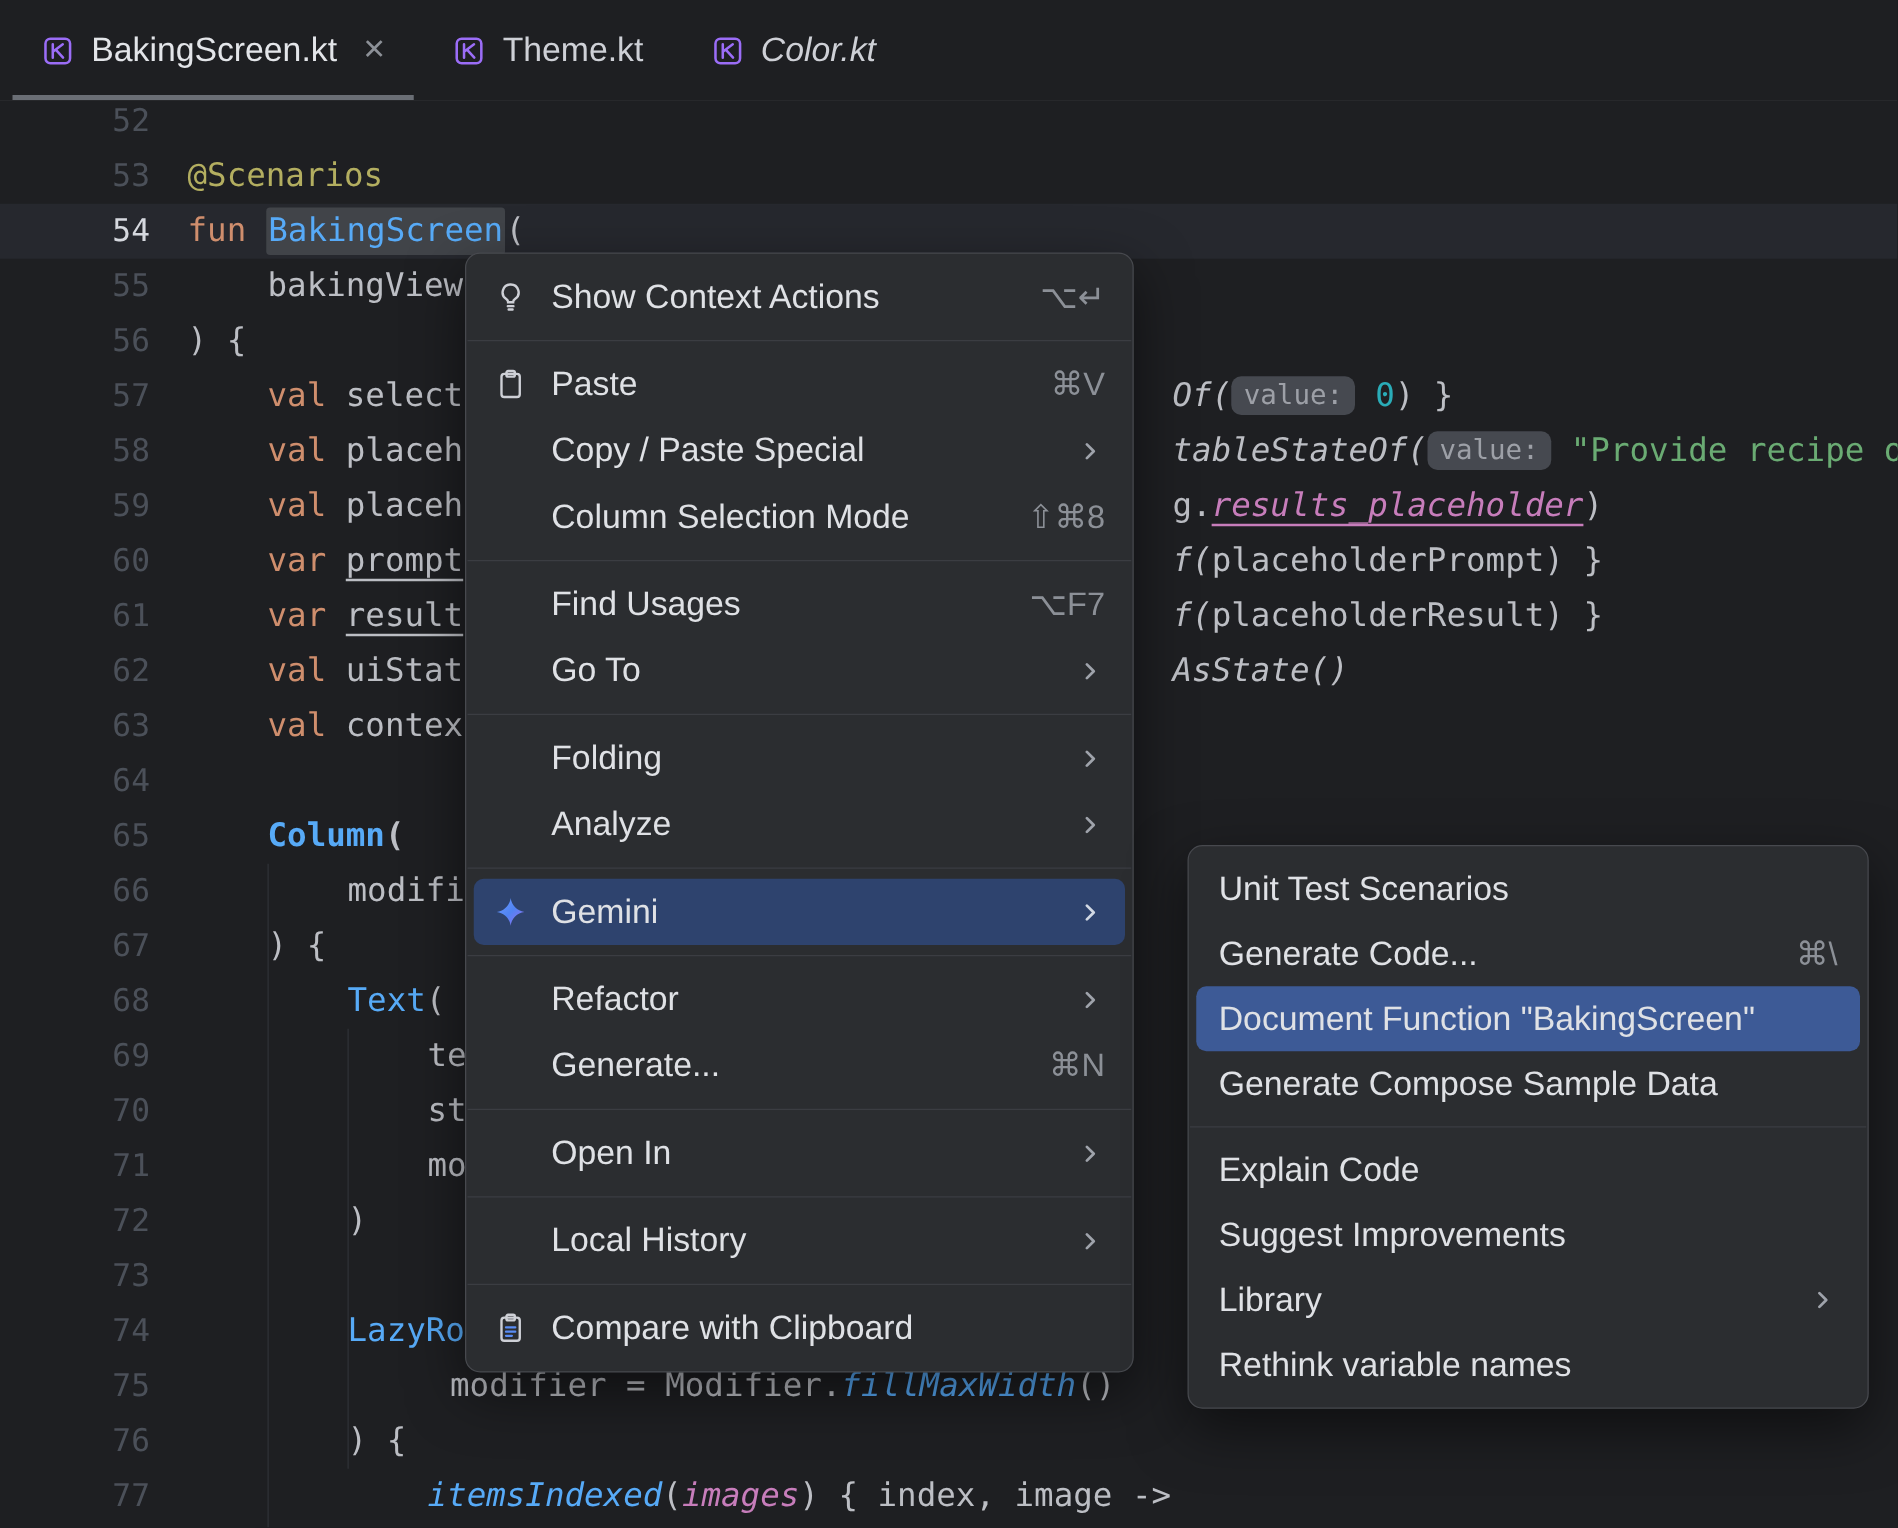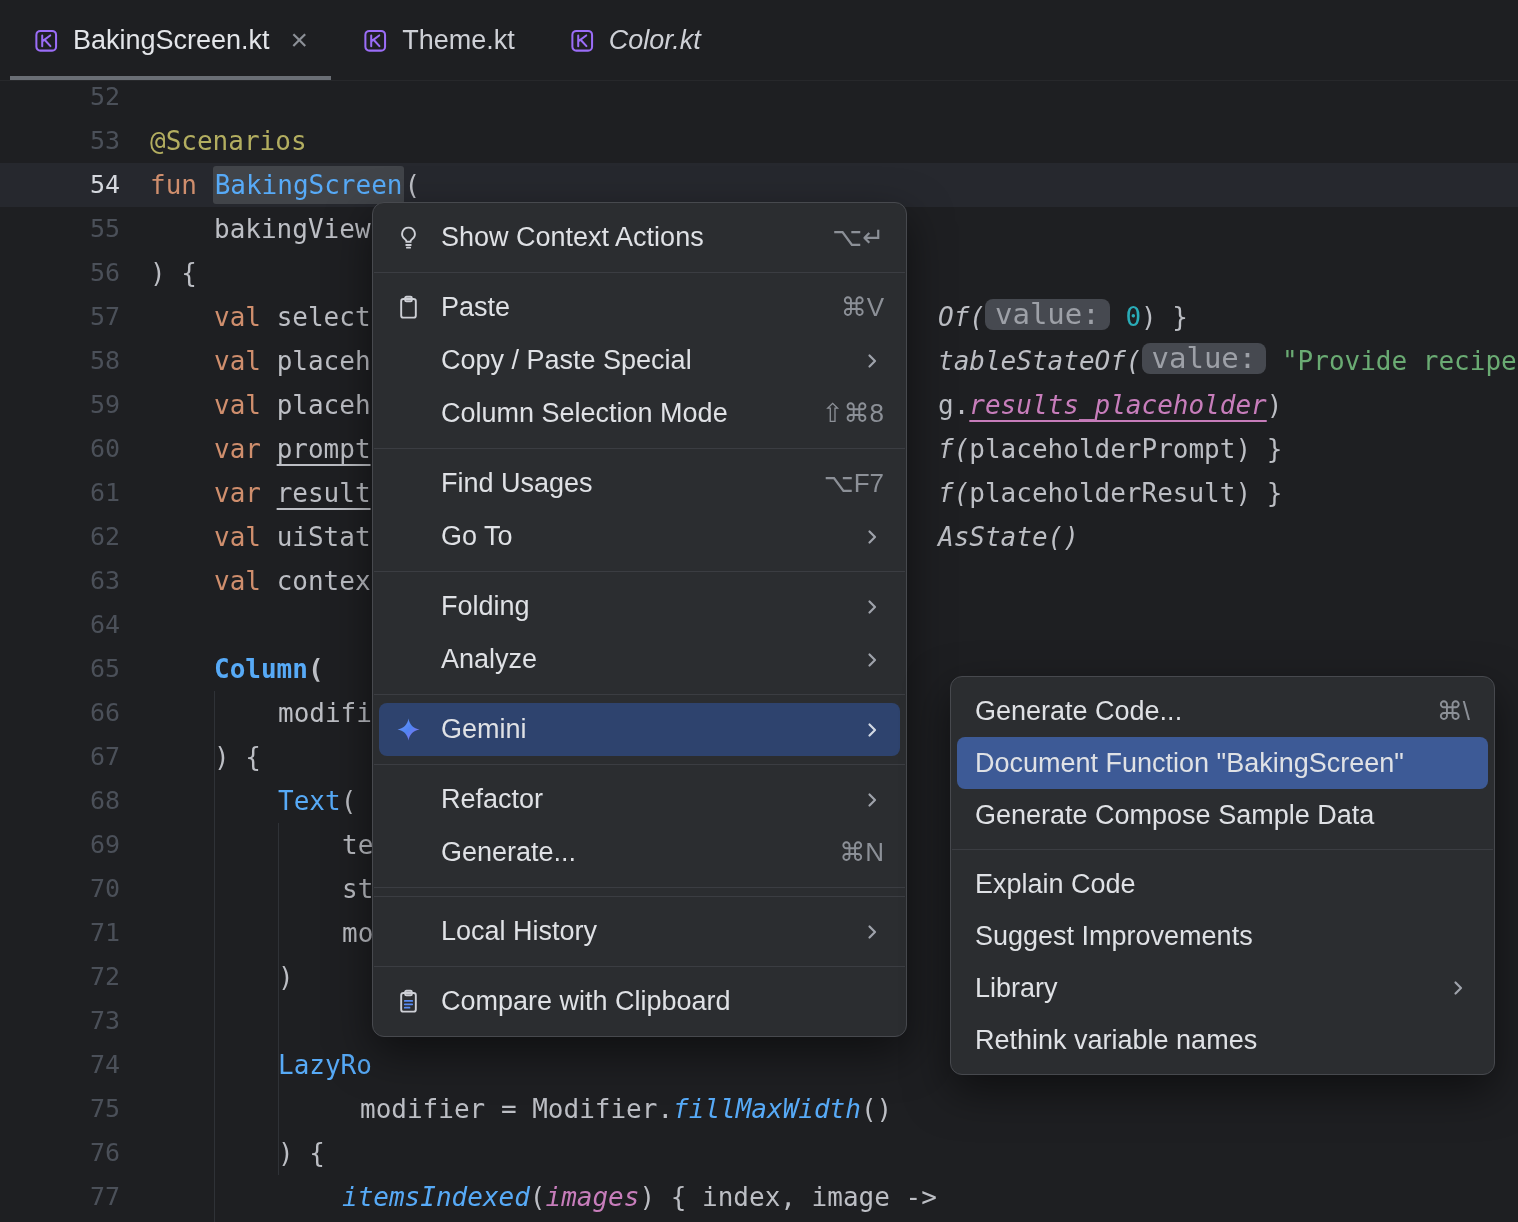--- a/index.html
+++ b/index.html
@@ -30,21 +30,21 @@
   .tk.fn{color:var(--code-function);}
   .tk.fni{color:var(--code-function);font-style:italic;}
   .tk.ann{color:var(--code-annotation);}
   .tk.str{color:var(--code-string);}
   .tk.num{color:var(--code-number);}
   .tk.pk{color:var(--code-property);font-style:italic;}
   .tk.pku{color:var(--code-property);font-style:italic;text-decoration:underline;text-underline-offset:6px;text-decoration-thickness:1.5px;}
   .tk.pli{font-style:italic;}
   .tk.ul{text-decoration:underline;text-underline-offset:6px;text-decoration-thickness:1.5px;}
   .tk.hl{background:var(--token-highlight);border-radius:3px;padding:4px 2px;}
-  .tk.hint{display:inline-block;background:var(--hint-bg);color:var(--hint-fg);font-size:29px;line-height:31px;
+  .tk.hint{display:inline-block;background:var(--hint-bg);color:var(--hint-fg);font-size:22px;line-height:31px;
     padding:0 10px;border-radius:8px;vertical-align:2px;}
   .indent-guide{position:absolute;width:1px;background:var(--indent-guide);}
 
   
   .menu{position:absolute;background:var(--menu-bg);border:1px solid var(--menu-border);border-radius:12px;
     padding:8px 0;box-shadow:0 16px 44px rgba(0,0,0,0.5);z-index:10;box-sizing:border-box;}
   #submenu{z-index:11;}
   .menu-item{display:flex;align-items:center;height:53px;margin:0 6px;border-radius:8px;padding:0 16px;
     font-size:27px;color:var(--menu-fg);cursor:default;}
   #submenu .menu-item{height:52px;padding:0 18px;}
@@ -223,20 +223,29 @@
             <path d="M9.5 6.5L15 12l-5.5 5.5" fill="none" stroke="currentColor" stroke-width="2.2" stroke-linecap="round" stroke-linejoin="round"></path>
           </svg>
         </span>
       </div>
       <div class="menu-item">
         <span class="mi-icon"></span>
         <span class="mi-label">Generate...</span>
         <span class="mi-shortcut">⌘N</span>
       </div>
       <div class="menu-sep"></div>
+      <div class="menu-item">
+        <span class="mi-icon"></span>
+        <span class="mi-label">Open In</span>
+        <span class="mi-chevron">
+          <svg viewBox="0 0 24 24">
+            <path d="M9.5 6.5L15 12l-5.5 5.5" fill="none" stroke="currentColor" stroke-width="2.2" stroke-linecap="round" stroke-linejoin="round"></path>
+          </svg>
+        </span>
+      </div>
       <div class="menu-sep"></div>
       <div class="menu-item">
         <span class="mi-icon"></span>
         <span class="mi-label">Local History</span>
         <span class="mi-chevron">
           <svg viewBox="0 0 24 24">
             <path d="M9.5 6.5L15 12l-5.5 5.5" fill="none" stroke="currentColor" stroke-width="2.2" stroke-linecap="round" stroke-linejoin="round"></path>
           </svg>
         </span>
       </div>
@@ -247,20 +256,23 @@
             <rect x="5.5" y="4.5" width="13" height="16.5" rx="2" fill="none" stroke="currentColor" stroke-width="1.7"></rect>
       <rect x="9" y="2.5" width="6" height="4" rx="1.2" fill="none" stroke="currentColor" stroke-width="1.7"></rect>
       <path d="M8.7 11.5h6.6 M8.7 14.5h6.6 M8.7 17.5h4.2" stroke="#5a8df5" stroke-width="1.6" stroke-linecap="round"></path>
           </svg>
         </span>
         <span class="mi-label">Compare with Clipboard</span>
       </div>
     </div>
   <div id="submenu" class="menu" style="left: 950px; top: 676px; width: 545px;">
       <div class="menu-item">
+        <span class="mi-label">Unit Test Scenarios</span>
+      </div>
+      <div class="menu-item">
         <span class="mi-label">Generate Code...</span>
         <span class="mi-shortcut">⌘\</span>
       </div>
       <div class="menu-item selected">
         <span class="mi-label">Document Function "BakingScreen"</span>
       </div>
       <div class="menu-item">
         <span class="mi-label">Generate Compose Sample Data</span>
       </div>
       <div class="menu-sep"></div>

